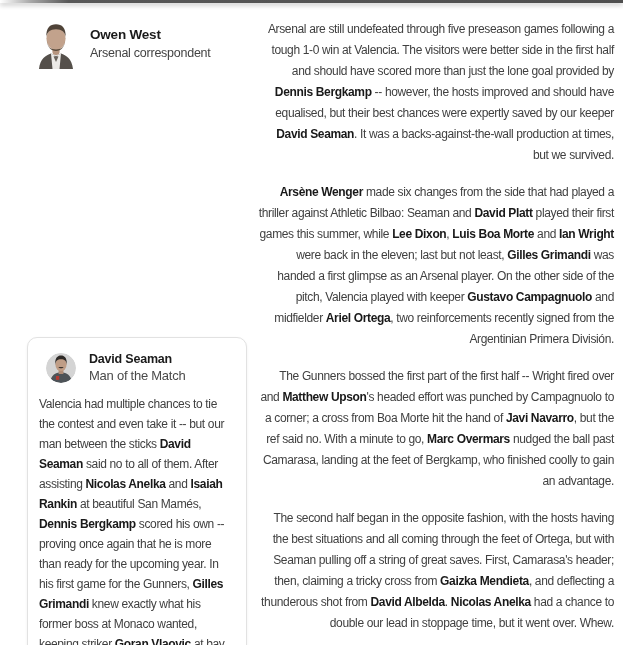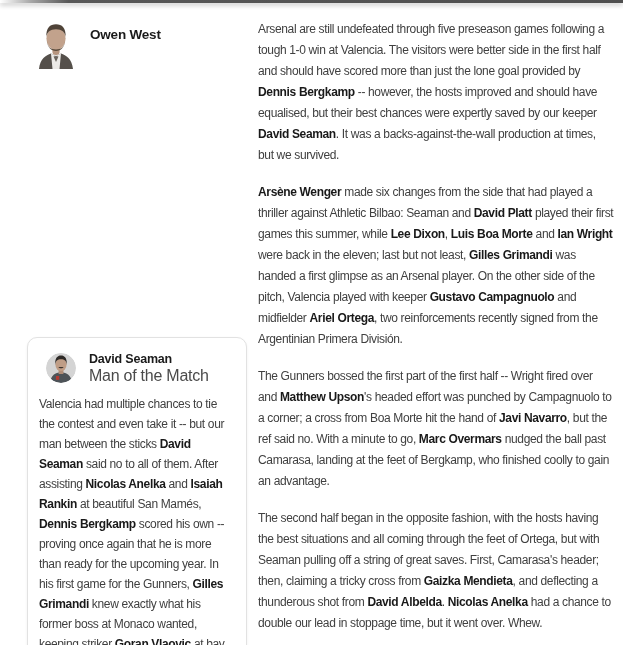--- a/index.html
+++ b/index.html
@@ -26,26 +26,26 @@
   
   .quote-card{
     position:absolute;left:27px;top:337px;width:220px;box-sizing:border-box;
     background:#fff;border:1px solid #e2e2e2;border-radius:10px;
     padding:11px 11px 13px;box-shadow:0 1px 3px rgba(0,0,0,.06);
   }
   .card-header{display:flex;align-items:center;margin:2px 0 10px 7px;}
   .card-avatar{width:30px;height:30px;border-radius:50%;overflow:hidden;flex:none;}
   .card-meta{margin-left:13px;}
   .card-name{font-size:12.5px;font-weight:bold;color:#1b1b1b;line-height:16px;letter-spacing:-0.2px;}
-  .card-title{font-size:16px;color:#4a4a4a;line-height:17px;letter-spacing:-0.25px;}
+  .card-title{font-size:13px;color:#4a4a4a;line-height:17px;letter-spacing:-0.25px;}
   .card-text{margin:0;font-size:12px;line-height:20px;letter-spacing:-0.35px;color:#404040;}
 
   
   .article{position:absolute;left:258px;top:19px;width:356px;}
-  .article p{margin:0 0 16px;font-size:12px;line-height:21px;letter-spacing:-0.35px;color:#404040;}
+  .article p{margin:0 0 16px;font-size:12px;line-height:21px;letter-spacing:-0.35px;color:#404040;text-align:right;}
   strong{font-weight:bold;color:#191919;}
 </style>
 </head>
 <body>
 
 <div class="topbar"></div>
 
 <div class="author">
   <div class="author-avatar">
     <svg viewBox="0 0 40 48" width="40" height="48" aria-hidden="true">
@@ -53,20 +53,21 @@
       <path d="M15,32.5 L20,35 L25,32.5 L23.5,48 L16.5,48 Z" fill="#eceae7"></path>
       <path d="M17.5,35.5 L20,35 L22.5,35.5 L20,41 Z" fill="#6b645d"></path>
       <rect x="16.4" y="25" width="7.2" height="9" rx="3.2" fill="#b6957f"></rect>
       <ellipse cx="20" cy="17.5" rx="9.6" ry="11.2" fill="#c2a28c"></ellipse>
       <path d="M10.4,16 C9.9,6.8 14,3.2 20,3.2 C26,3.2 30.1,6.8 29.6,16 C29,11.2 26,8.3 20,8.3 C14,8.3 11,11.2 10.4,16 Z" fill="#4f4338"></path>
       <path d="M10.8,19 C11.4,26.6 15,30 20,30 C25,30 28.6,26.6 29.2,19 C28.2,27 25,28.4 20,28.4 C15,28.4 11.8,27 10.8,19 Z" fill="#5c4c3d"></path>
     </svg>
   </div>
   <div class="author-meta">
     <div class="author-name">Owen West</div>
+    <div class="author-role">Arsenal correspondent</div>
   </div>
 </div>
 
 <section class="quote-card">
   <div class="card-header">
     <div class="card-avatar">
       <svg viewBox="0 0 30 30" width="30" height="30" aria-hidden="true">
         <defs>
             <clipPath id="seamanClip">
               <circle cx="15" cy="15" r="15"></circle>

